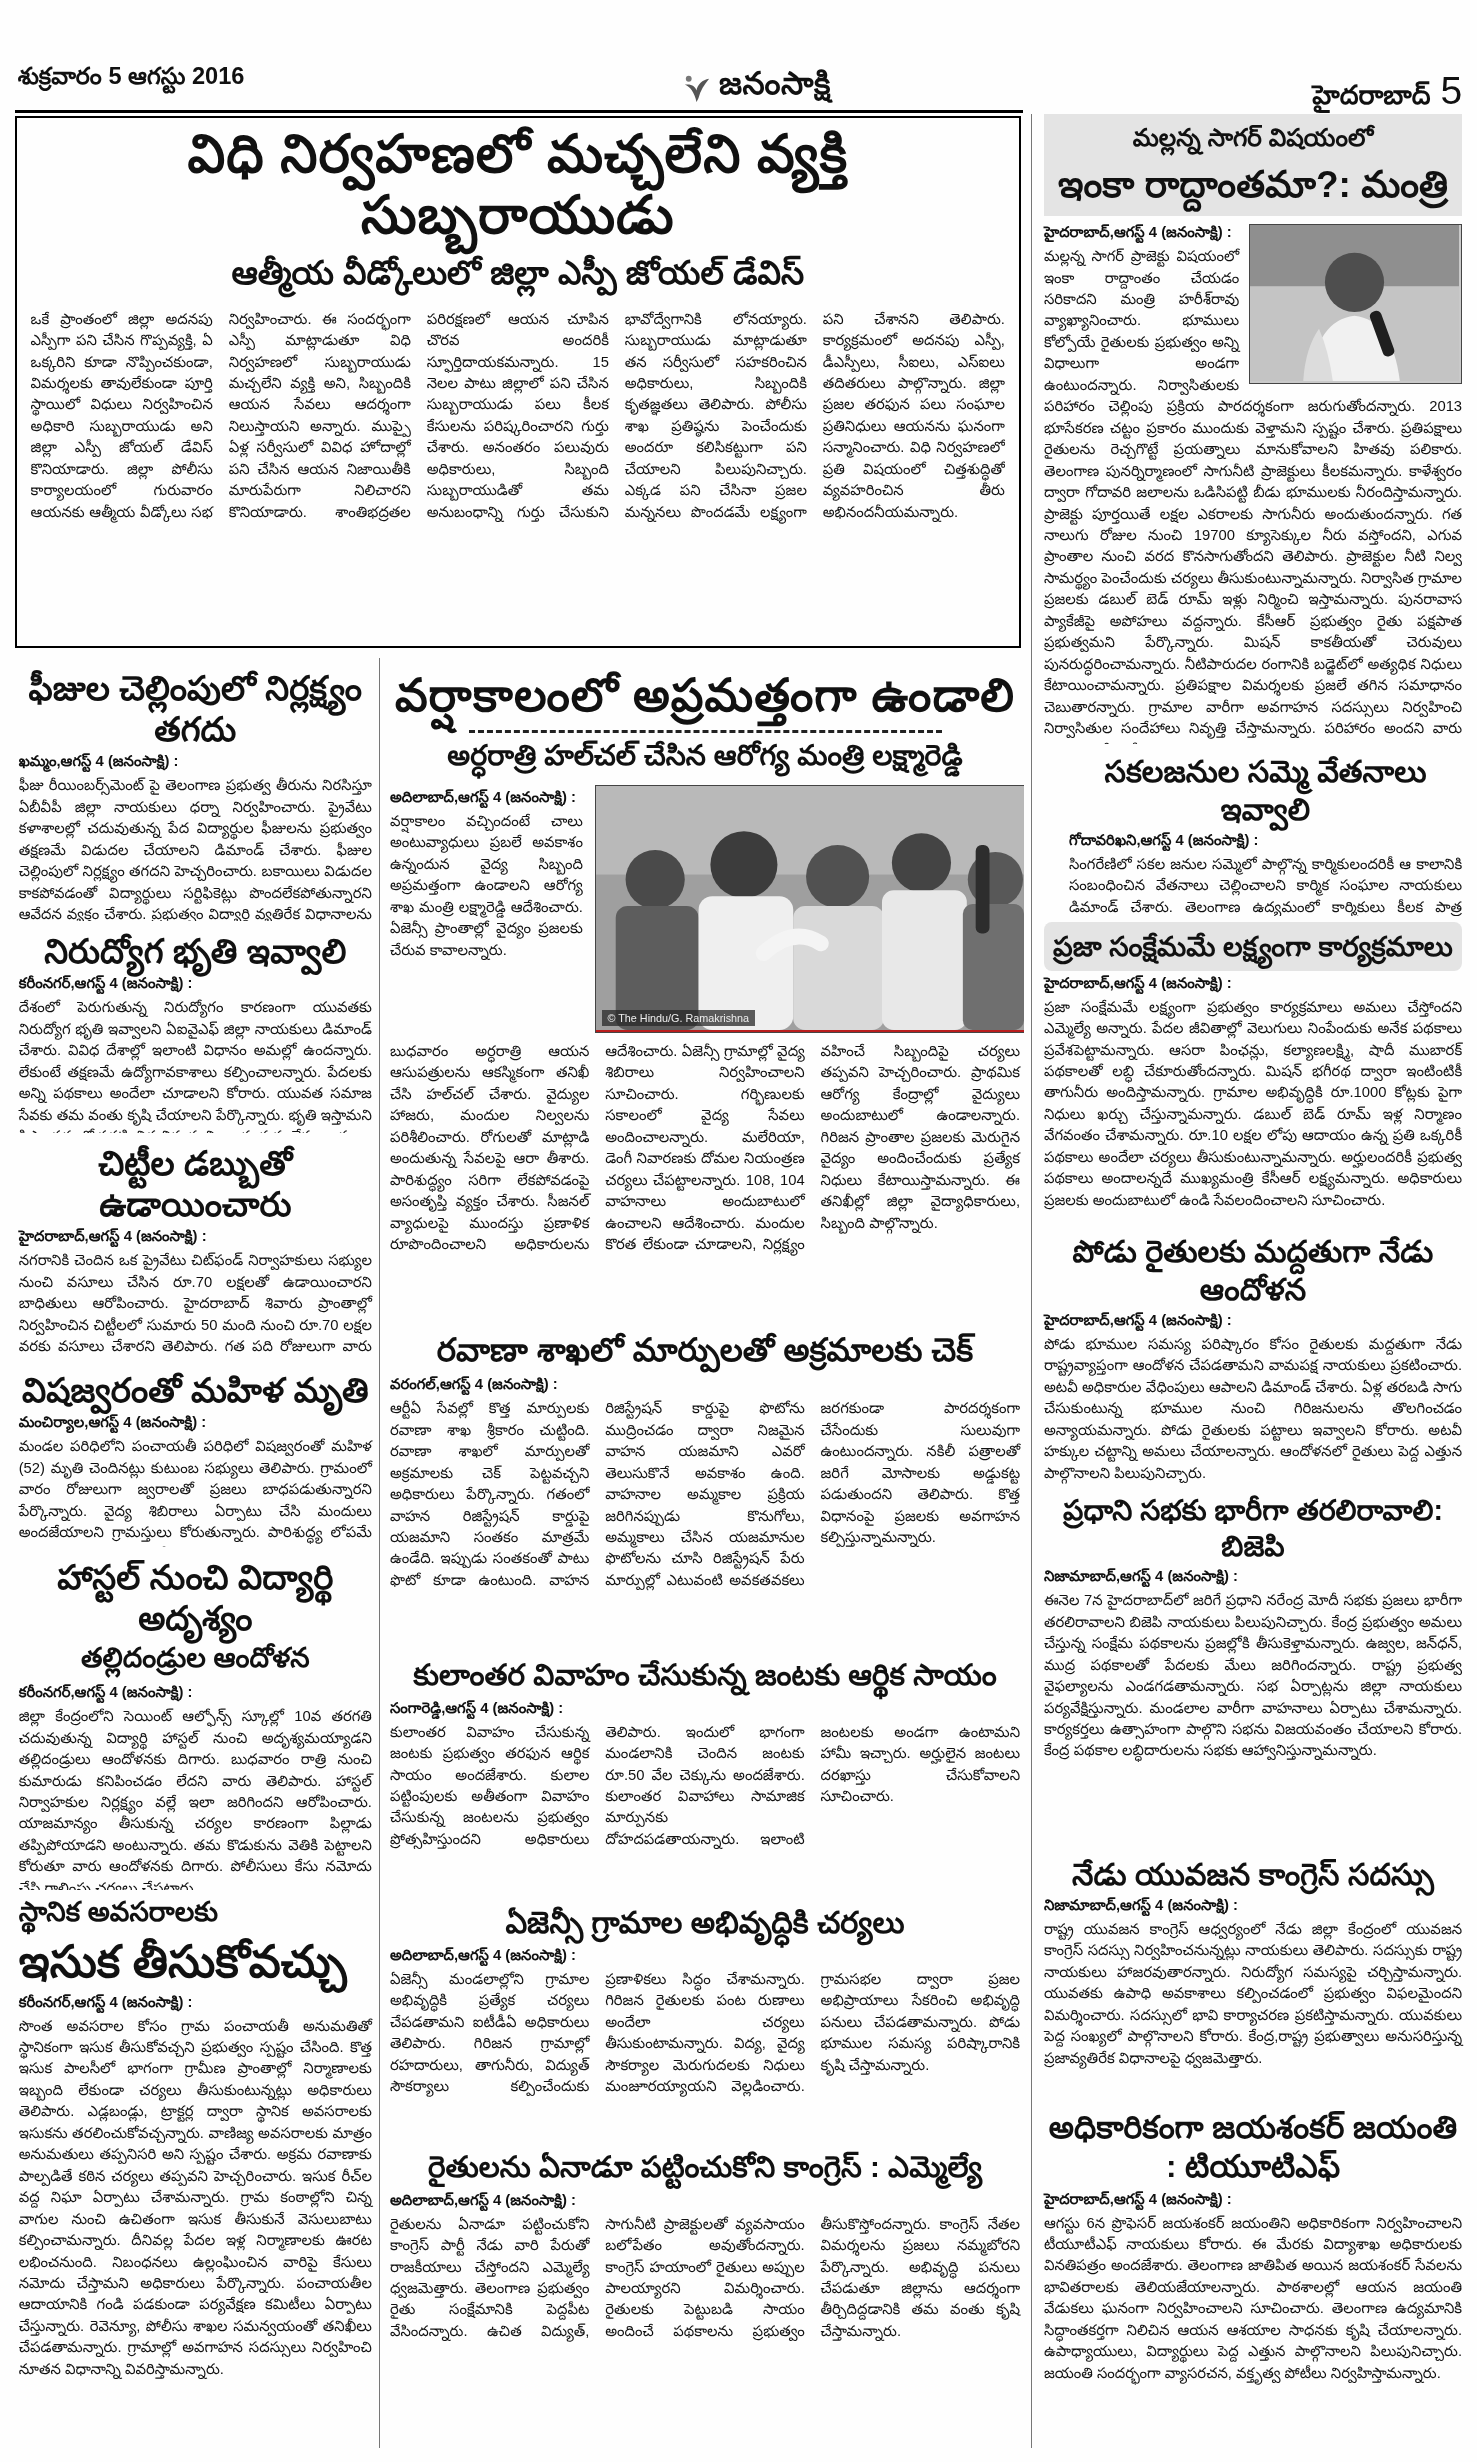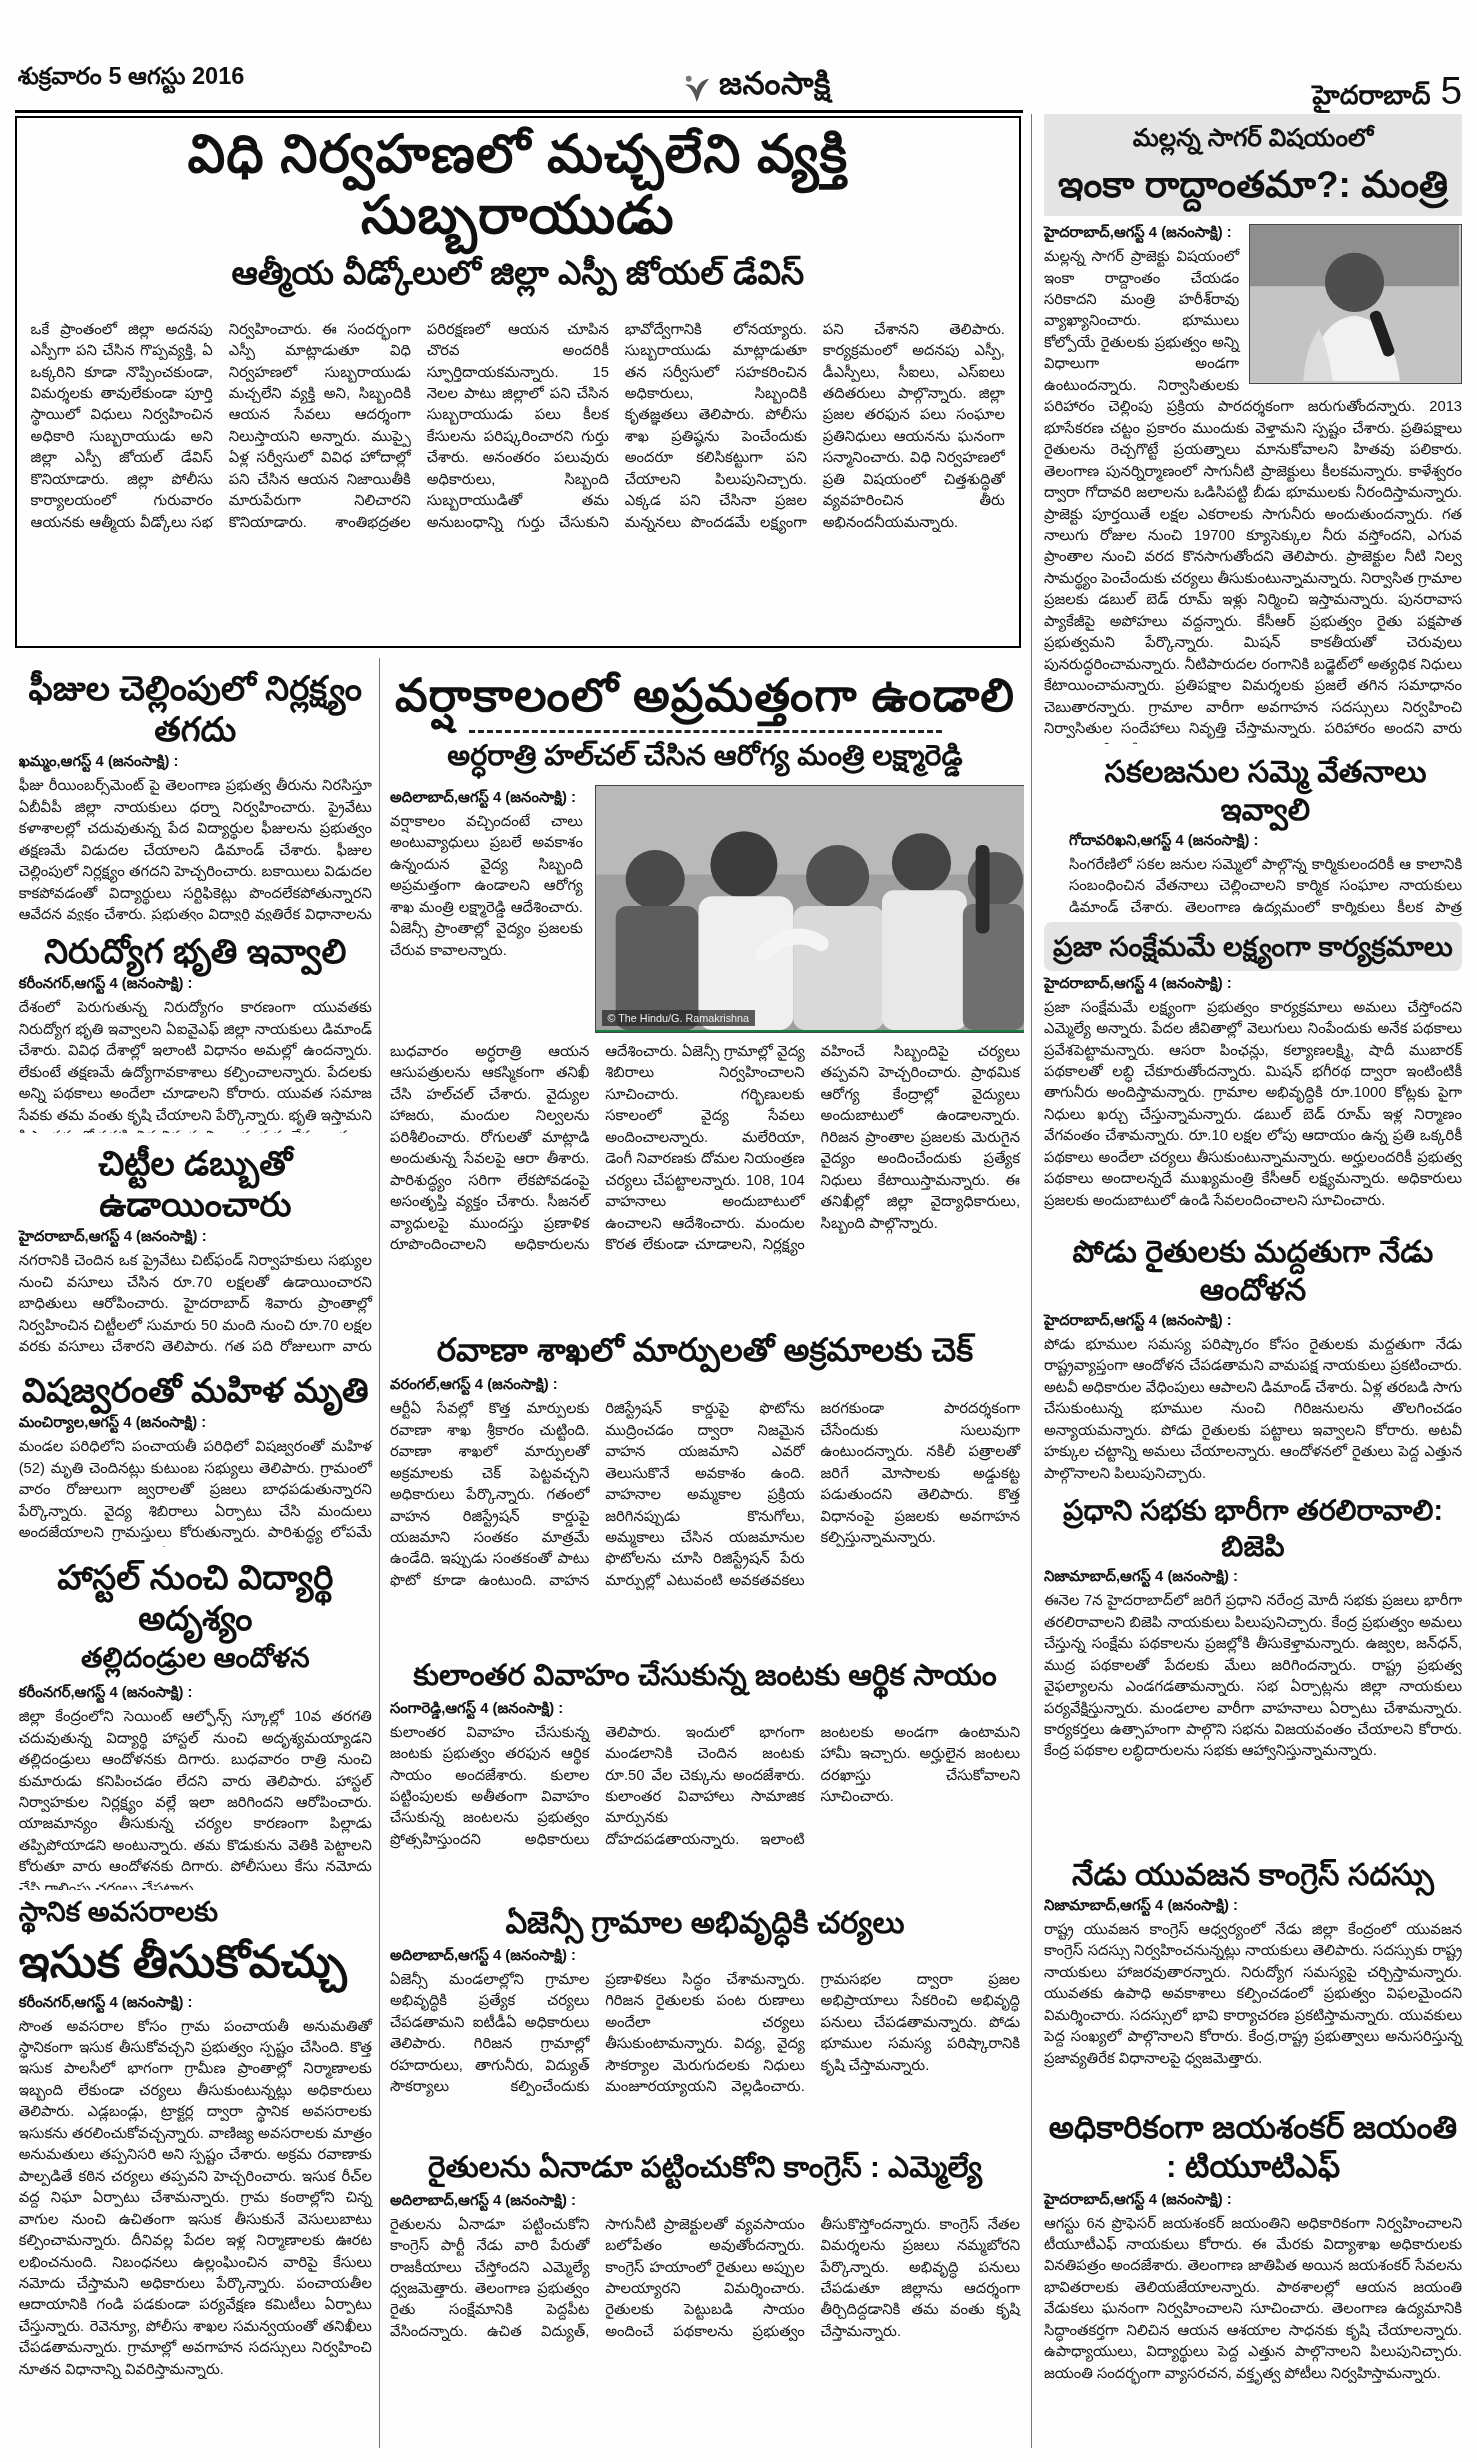--- a/index.html
+++ b/index.html
@@ -13,21 +13,21 @@
   .hdr-city .city{font-size:26.6px;font-weight:bold;}
   .hdr-city .pg{font-size:39px;font-weight:400;}
   .hdr-rule{position:absolute;left:14.8px;top:110px;width:1008px;height:3px;background:#000;}
   
   .vline{position:absolute;width:1px;background:#777;}
   
   .lead-box{position:absolute;left:14.8px;top:116px;width:1006px;height:532px;
             border:2px solid #000;box-sizing:border-box;padding:5.9px 13.8px;overflow:hidden;}
   .lead-h{font-size:53px;font-weight:900;text-align:center;line-height:1.15;letter-spacing:1px;}
   .lead-s{font-size:33px;font-weight:bold;text-align:center;margin-top:7.9px;}
-  .lead-b{margin-top:19px;column-count:5;column-gap:15.8px;font-size:14.8px;line-height:1.45;
+  .lead-b{margin-top:9px;column-count:5;column-gap:15.8px;font-size:14.8px;line-height:1.45;
           text-align:justify;height:394px;overflow:hidden;}
   
   .col{position:absolute;overflow:hidden;}
   .article{overflow:hidden;box-sizing:border-box;padding:5.9px 3.9px 0 3.9px;}
   .kicker{font-size:27.6px;font-weight:bold;}
   .h-l{font-size:34px;font-weight:900;text-align:center;line-height:1.2;margin:3.9px 0;}
   .h-big{font-size:45px;font-weight:900;text-align:left;line-height:1.15;margin:2px 0 5.9px 0;}
   .h-c{font-size:32.5px;font-weight:900;text-align:center;line-height:1.25;margin:3.9px 0 5.9px 0;}
   .sub-c{font-size:27.6px;font-weight:bold;text-align:center;margin:2px 0;}
   .dateline{font-size:14.8px;font-weight:bold;margin:3.9px 0 2px 0;}
@@ -35,21 +35,21 @@
   .cols3{column-count:3;column-gap:15.8px;}
   
   .ch-big{font-size:46px;font-weight:900;text-align:center;letter-spacing:1px;line-height:1.1;
           margin-top:5.9px;}
   .ch-s1{font-size:29.6px;font-weight:bold;text-align:center;margin-top:9.9px;}
   .dashes{border-top:3px dashed #222;width:473px;margin:9.9px auto 5.9px auto;height:0;}
   .ch-s2{font-size:28.6px;font-weight:bold;text-align:center;margin-bottom:5.9px;}
   .a-row{display:flex;gap:11.8px;margin-top:3.9px;}
   .a-left{width:193px;flex:none;}
   .photo-crowd{position:relative;width:429px;height:246px;flex:none;border:1px solid #444;
-               background:#15803d;}
+               background:#b91c1c;}
   .photo-credit{position:absolute;left:5.9px;bottom:5.9px;background:rgba(40,40,40,.75);color:#eee;
                 font-size:10.8px;padding:2px 5.9px;}
   
   .gray-box{background:#e4e4e4;padding:9.9px 5.9px;text-align:center;}
   .gb-k{font-size:24.6px;font-weight:bold;}
   .gb-h{font-size:37px;font-weight:900;margin-top:5.9px;line-height:1.15;}
   .gray-strip{background:#e4e4e4;border-radius:7.9px;padding:7.9px 3.9px;font-size:27.6px;font-weight:900;
               text-align:center;line-height:1.2;}
   .photo-min{float:right;width:211px;height:158px;margin:0 0 5.9px 9.9px;border:1px solid #444;
              background:#c9c9c9;}

